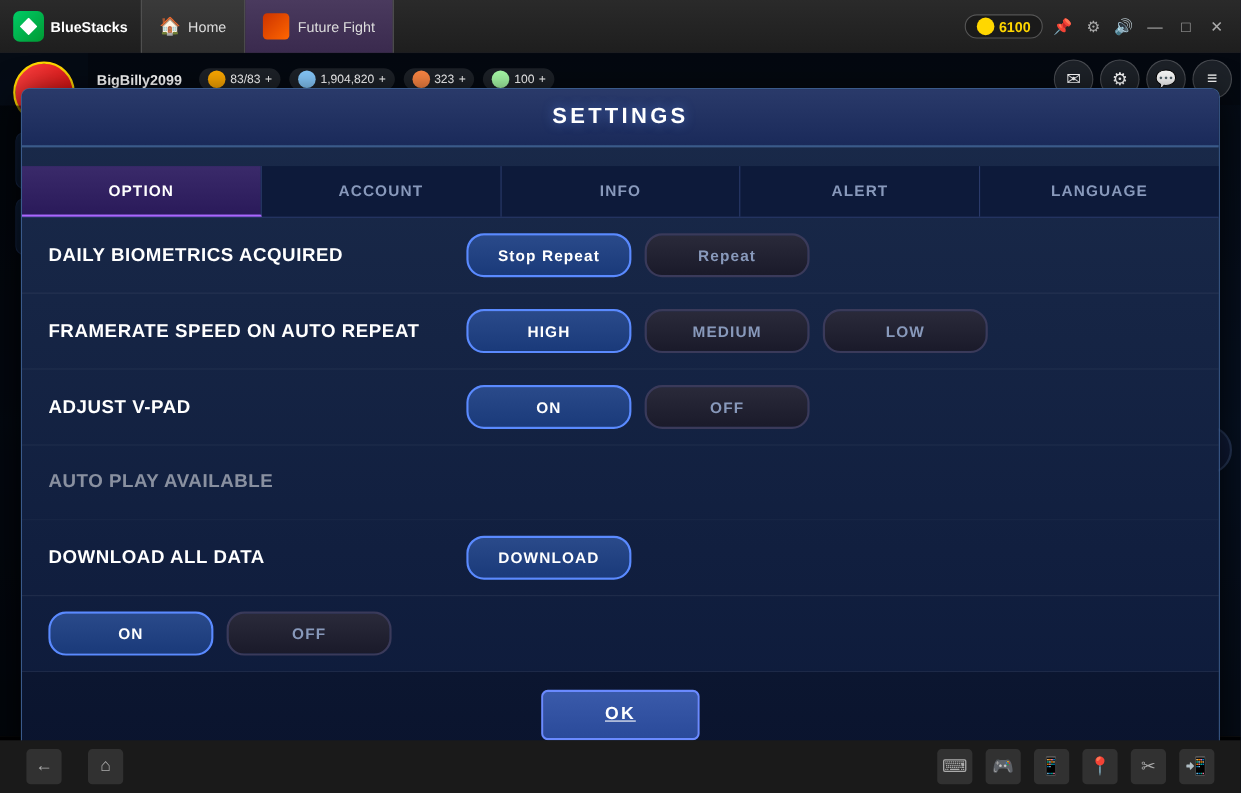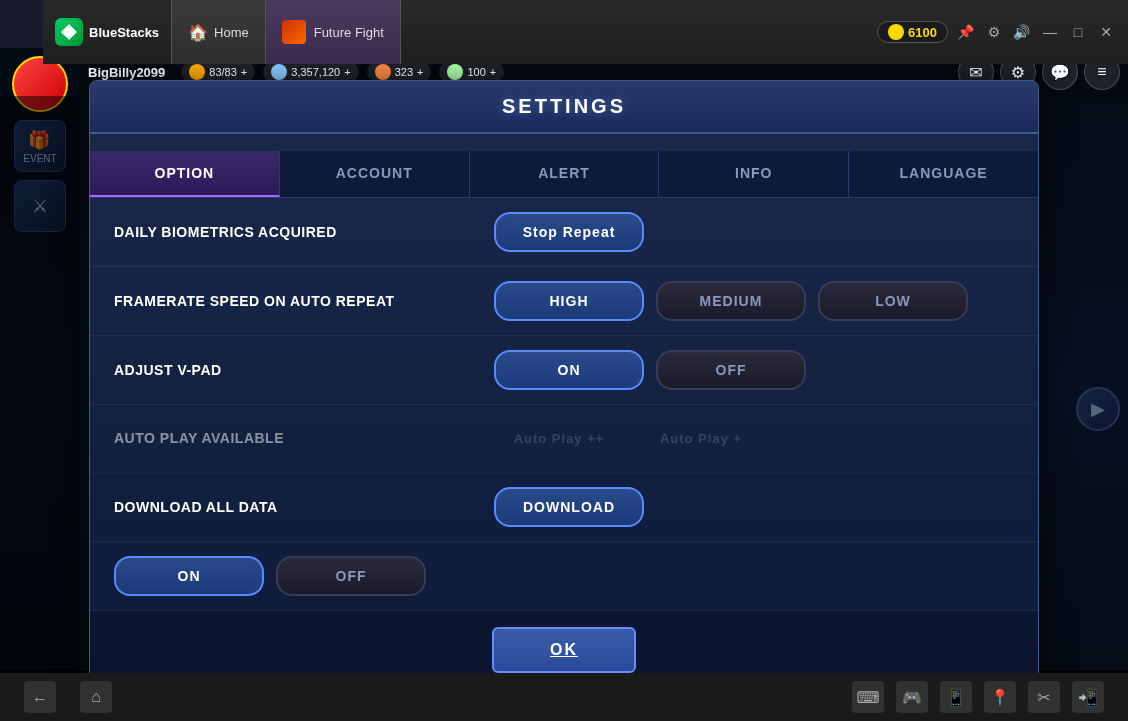--- a/index.html
+++ b/index.html
@@ -9,26 +9,25 @@
       overflow: hidden;
       background: #1a1a2e;
       font-family: 'Arial', sans-serif;
       position: relative;
     }
 
     
     .titlebar {
       position: absolute;
       top: 0; left: 0; right: 0;
-      height: 64px;
+      height: 48px;
       background: linear-gradient(180deg, #2a2a2a 0%, #1e1e1e 100%);
       display: flex;
       align-items: center;
       z-index: 100;
-      margin-left: 43px;
     }
     .titlebar-bluestacks {
       display: flex;
       align-items: center;
       gap: 6px;
       padding: 0 12px;
     }
     .bs-logo {
       width: 28px;
       height: 28px;
@@ -304,21 +303,21 @@
       top: 48px; left: 0; right: 0; bottom: 48px;
       background: rgba(0,0,0,0.5);
       display: flex;
       align-items: center;
       justify-content: center;
       z-index: 50;
     }
 
     
     .settings-dialog {
-      width: 950px;
+      width: 1090px;
       background: linear-gradient(180deg, #1a2a4a 0%, #0d1a3a 100%);
       border: 1px solid #3a5a8a;
       border-radius: 8px;
       overflow: hidden;
       box-shadow: 0 8px 32px rgba(0,0,0,0.8);
     }
     .dialog-header {
       background: linear-gradient(180deg, #2a3a6a 0%, #1a2a5a 100%);
       padding: 14px 0;
       text-align: center;
@@ -367,21 +366,21 @@
       border-bottom: 1px solid rgba(255,255,255,0.06);
       min-height: 68px;
     }
     .setting-row.disabled {
       opacity: 0.5;
       padding-left: 24px;
     }
     .setting-label {
       width: 380px;
       color: #fff;
-      font-size: 14px;
+      font-size: 17px;
       font-weight: bold;
       letter-spacing: 0.5px;
     }
     .setting-controls {
       display: flex;
       align-items: center;
       gap: 12px;
       flex: 1;
     }
     .ctrl-btn {
@@ -481,21 +480,21 @@
 
   <div class="top-hud">
     <span class="hud-username">BigBilly2099</span>
     <div class="hud-bar">
       <div class="bar-icon" style="background:#ffaa00;"></div>
       <span>83/83</span>
       <span>+</span>
     </div>
     <div class="hud-bar">
       <div class="bar-icon" style="background:#88ccff;"></div>
-      <span>3,357,120</span>
+      <span>1,904,820</span>
       <span>+</span>
     </div>
     <div class="hud-bar">
       <div class="bar-icon" style="background:#ff8844;"></div>
       <span>323</span>
       <span>+</span>
     </div>
     <div class="hud-bar">
       <div class="bar-icon" style="background:#aaffaa;"></div>
       <span>100</span>
@@ -548,36 +547,37 @@
       </div>
 
       <div class="dialog-tabs">
         <div class="dialog-tab active">
           <span>OPTION</span>
         </div>
         <div class="dialog-tab">
           <span>ACCOUNT</span>
         </div>
         <div class="dialog-tab">
+          <span>INFO</span>
+        </div>
+        <div class="dialog-tab">
           <span>ALERT</span>
-        </div>
-        <div class="dialog-tab">
-          <span>INFO</span>
         </div>
         <div class="dialog-tab">
           <span>LANGUAGE</span>
         </div>
       </div>
 
       <div class="dialog-body">
 
         <div class="setting-row">
           <div class="setting-label">DAILY BIOMETRICS ACQUIRED</div>
           <div class="setting-controls">
             <button class="ctrl-btn active">Stop Repeat</button>
+            <button class="ctrl-btn inactive">Repeat</button>
           </div>
         </div>
 
         <div class="setting-row">
           <div class="setting-label">FRAMERATE SPEED ON AUTO REPEAT</div>
           <div class="setting-controls">
             <button class="ctrl-btn active">HIGH</button>
             <button class="ctrl-btn inactive">MEDIUM</button>
             <button class="ctrl-btn inactive">LOW</button>
           </div>
@@ -586,24 +586,20 @@
         <div class="setting-row">
           <div class="setting-label">ADJUST V-PAD</div>
           <div class="setting-controls">
             <button class="ctrl-btn active">ON</button>
             <button class="ctrl-btn inactive">OFF</button>
           </div>
         </div>
 
         <div class="setting-row disabled">
           <div class="setting-label">AUTO PLAY AVAILABLE</div>
-          <div class="setting-controls">
-            <button class="ctrl-btn inactive-text">Auto Play ++</button>
-            <button class="ctrl-btn inactive-text">Auto Play +</button>
-          </div>
         </div>
 
         <div class="setting-row">
           <div class="setting-label">DOWNLOAD ALL DATA</div>
           <div class="setting-controls">
             <button class="ctrl-btn active">DOWNLOAD</button>
           </div>
         </div>
 
         <div class="setting-row">

